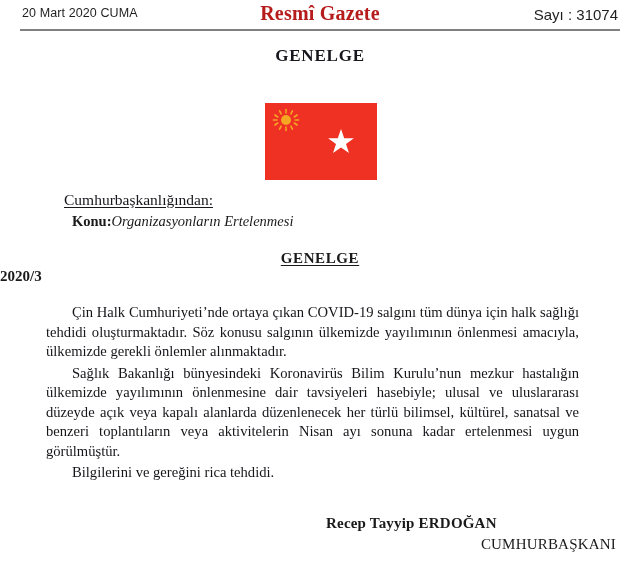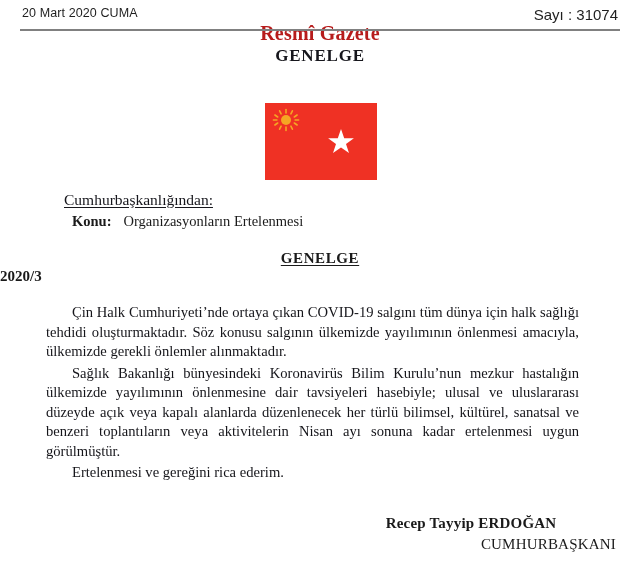--- a/index.html
+++ b/index.html
@@ -42,21 +42,20 @@
     position: absolute;
     left: 0;
     top: 2px;
     width: 640px;
     text-align: center;
     font-family: "Liberation Serif", serif;
     font-weight: bold;
     font-size: 20px;
     color: #b71c1c;
     letter-spacing: 0.2px;
-    margin-top: 20px;
   }
   .masthead-issue {
     position: absolute;
     right: 22px;
     top: 6px;
     font-family: "Liberation Sans", sans-serif;
     font-size: 15px;
     color: #1f1f1f;
   }
   .masthead-rule {
@@ -107,21 +106,21 @@
     position: absolute;
     left: 72px;
     top: 213px;
     font-size: 14.5px;
     white-space: nowrap;
   }
   .konu-label {
     font-weight: bold;
   }
   .konu-value {
-    margin-left: 12px;
+    font-style: italic;
   }
 
   
   .circular-title {
     position: absolute;
     left: 0;
     top: 250px;
     width: 640px;
     text-align: center;
     font-weight: bold;
@@ -169,21 +168,20 @@
     top: 479px;
     width: 640px;
     text-align: center;
     font-size: 15px;
   }
   .sign-name {
     position: absolute;
     left: 326px;
     top: 515px;
     width: 290px;
-    text-align: center;
     font-weight: bold;
     font-size: 15px;
     letter-spacing: 0.2px;
   }
   .sign-role {
     position: absolute;
     left: 326px;
     top: 536px;
     width: 290px;
     text-align: right;
@@ -237,19 +235,19 @@
   </div>
 
   <div class="circular-title">
     <span>GENELGE</span>
   </div>
   <div class="circular-number">2020/3</div>
 
   <div class="body-text">
     <p>Çin Halk Cumhuriyeti’nde ortaya çıkan COVID-19 salgını tüm dünya için halk sağlığı tehdidi oluşturmaktadır. Söz konusu salgının ülkemizde yayılımının önlenmesi amacıyla, ülkemizde gerekli önlemler alınmaktadır.</p>
     <p>Sağlık Bakanlığı bünyesindeki Koronavirüs Bilim Kurulu’nun mezkur hastalığın ülkemizde yayılımının önlenmesine dair tavsiyeleri hasebiyle; ulusal ve uluslararası düzeyde açık veya kapalı alanlarda düzenlenecek her türlü bilimsel, kültürel, sanatsal ve benzeri toplantıların veya aktivitelerin Nisan ayı sonuna kadar ertelenmesi uygun görülmüştür.</p>
-    <p>Ertelenmesi ve gereğini rica ederim.</p>
+    <p>Bilgilerini ve gereğini rica tehdidi.</p>
   </div>
 
   <div class="sign-name">Recep Tayyip ERDOĞAN</div>
   <div class="sign-role">CUMHURBAŞKANI</div>
 
 </div>
 
 </body></html>

